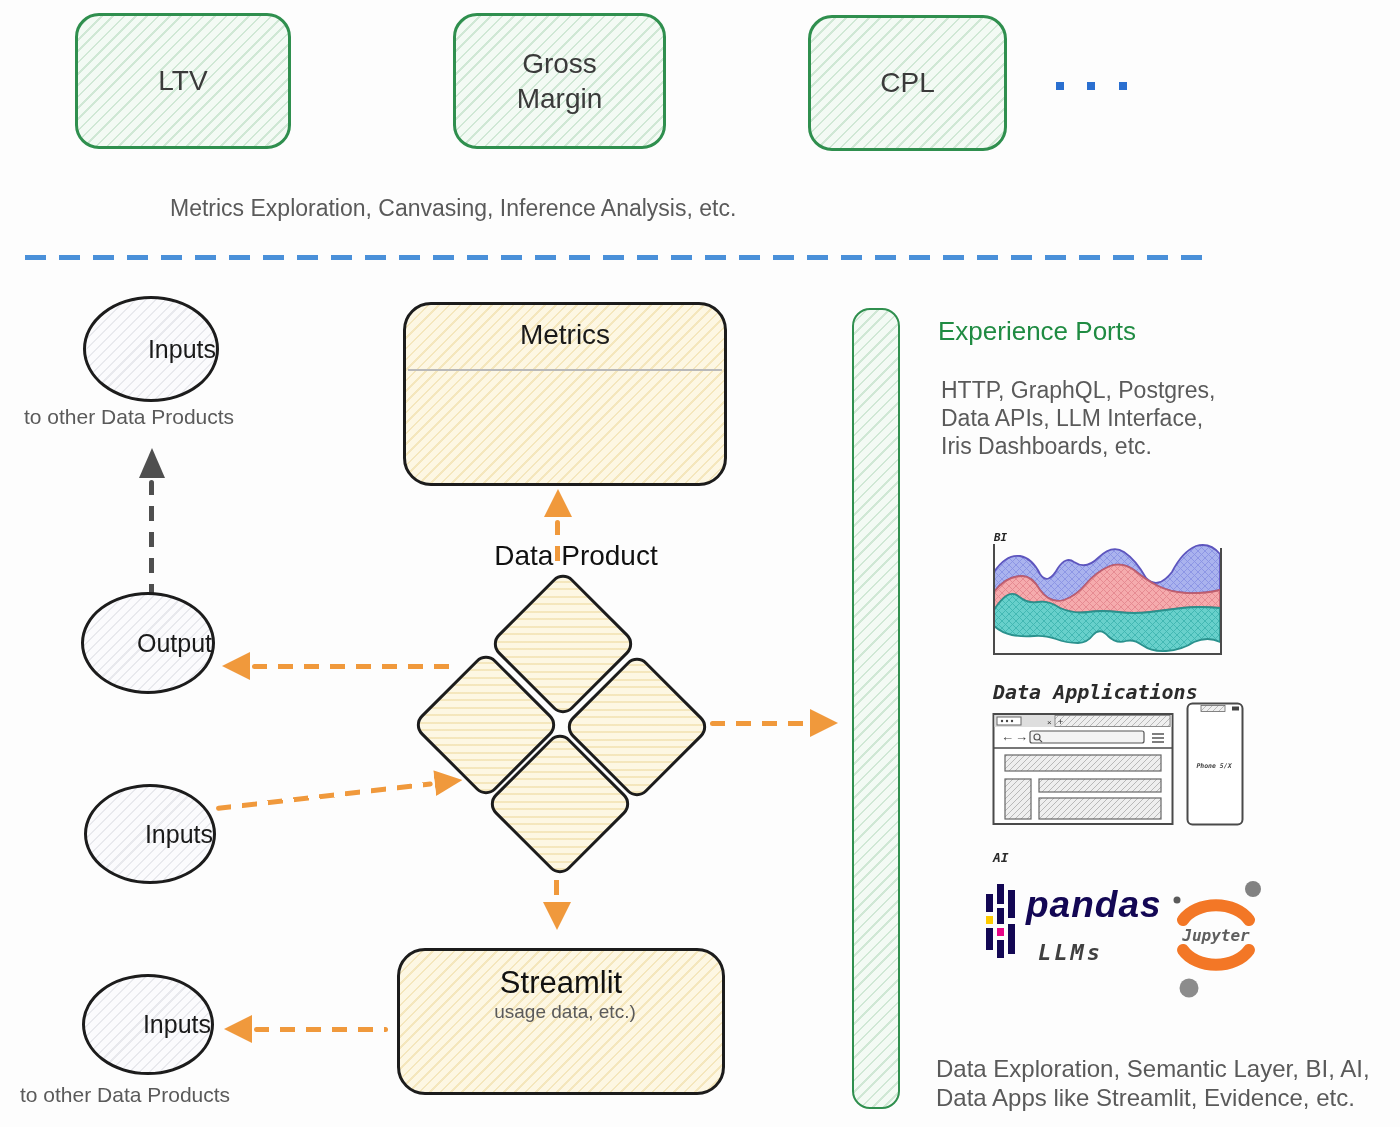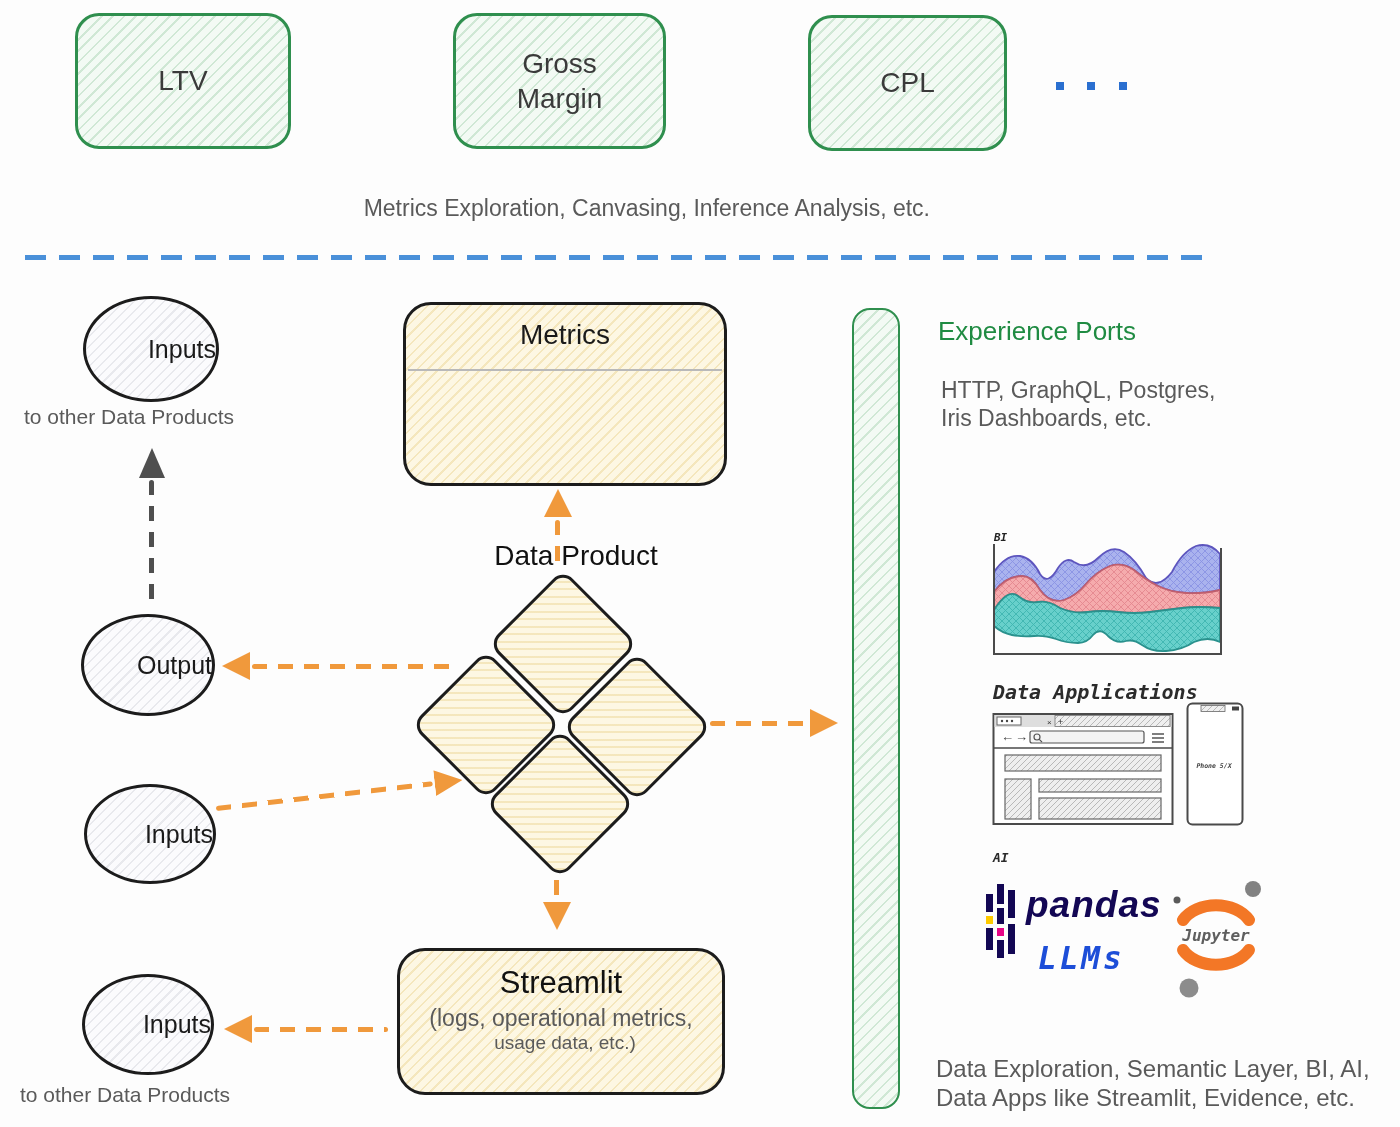--- a/index.html
+++ b/index.html
@@ -69,32 +69,32 @@
   <div class="metric-box hatch-green" style="left:453px;top:13px;width:207px;height:130px;">
     <span style="display:inline-block;width:130px;line-height:1.25;">Gross Margin</span>
   </div>
   <div class="metric-box hatch-green" style="left:808px;top:15px;width:193px;height:130px;">
     <span>CPL</span>
   </div>
   <div class="blue-dot" style="left:1056px;top:82px;"></div>
   <div class="blue-dot" style="left:1087px;top:82px;"></div>
   <div class="blue-dot" style="left:1119px;top:82px;"></div>
 
-  <div class="abs gray-text" style="left:170px;top:195px;width:760px;text-align:right;font-size:23px;">Metrics Exploration, Canvasing, Inference Analysis, etc.</div>
+  <div class="abs gray-text" style="left:170px;top:195px;width:760px;text-align:left;font-size:23px;">Metrics Exploration, Canvasing, Inference Analysis, etc.</div>
   <div class="divider-blue"></div>
 
   <div class="sketch-ellipse hatch-gray" style="left:83px;top:296px;width:130px;height:100px;">
     <span>Inputs</span>
   </div>
   <div class="abs gray-text" style="left:24px;top:405px;font-size:21px;">to other Data Products</div>
 
   <div class="tri up darkc" style="left:139px;top:448px;width:26px;height:30px;"></div>
   <div class="dash-v darkc" style="left:149px;top:480px;height:126px;"></div>
 
-  <div class="sketch-ellipse hatch-gray" style="left:81px;top:614px;width:128px;height:96px;">
+  <div class="sketch-ellipse hatch-gray" style="left:81px;top:592px;width:128px;height:96px;">
     <span>Output</span>
   </div>
 
   <div class="sketch-ellipse hatch-gray" style="left:84px;top:784px;width:126px;height:94px;">
     <span>Inputs</span>
   </div>
 
   <div class="sketch-ellipse hatch-gray" style="left:82px;top:974px;width:126px;height:95px;">
     <span>Inputs</span>
   </div>
@@ -127,29 +127,29 @@
   <div class="tri right orange" style="left:810px;top:709px;width:28px;height:28px;"></div>
 
   <div class="dash-v orange" style="left:554px;top:854px;height:44px;"></div>
   <div class="tri down orange" style="left:543px;top:902px;width:28px;height:28px;"></div>
 
   <div class="tri left orange" style="left:224px;top:1015px;width:28px;height:28px;"></div>
   <div class="dash-h orange" style="left:254px;top:1027px;width:134px;"></div>
 
   <div class="cream-box hatch-cream" style="left:397px;top:948px;width:322px;height:141px;border-radius:28px;text-align:center;">
     <div style="font-size:31px;color:#111;margin-top:14px;">Streamlit</div>
-    <div class="gray-text" style="font-size:23px;margin-top:4px;">(logs, operational metrics,</div>
     <div class="gray-text" style="font-size:19px;margin-left:8px;">usage data, etc.)</div>
   </div>
 
   <div class="port-bar hatch-green"></div>
 
   <div class="abs" style="left:938px;top:316px;font-size:26px;color:#1f8b42;">Experience Ports</div>
   <div class="abs gray-text" style="left:941px;top:376px;font-size:23px;line-height:28px;">
     <div>HTTP, GraphQL, Postgres,</div>
+    <div>Data APIs, LLM Interface,</div>
     <div>Iris Dashboards, etc.</div>
   </div>
 
   <svg class="abs" style="left:988px;top:530px;" width="238" height="130" viewBox="0 0 238 130">
     <defs>
       <pattern id="pb" width="7" height="7" patternUnits="userSpaceOnUse">
         <rect width="7" height="7" fill="#aab3ee"></rect>
         <path d="M0 7 L7 0 M0 0 L7 7" stroke="#8a93e4" stroke-width="0.9"></path>
       </pattern>
       <pattern id="pp" width="7" height="7" patternUnits="userSpaceOnUse">
@@ -217,21 +217,21 @@
       <rect x="13" y="2" width="7" height="20"></rect>
         <rect x="13" y="26" width="7" height="16"></rect>
         <rect x="13" y="58" width="7" height="18"></rect>
       <rect x="24" y="8" width="7" height="28"></rect>
         <rect x="24" y="42" width="7" height="30"></rect>
     </g>
     <rect x="2" y="34" width="7" height="8" fill="#ffca00"></rect>
     <rect x="13" y="46" width="7" height="8" fill="#e70488"></rect>
   </svg>
   <div class="abs" style="left:1026px;top:884px;font-size:37px;font-weight:bold;font-style:italic;color:#130754;letter-spacing:1px;">pandas</div>
-  <div class="abs hand" style="left:1038px;top:940px;font-size:31px;color:#1d4ed8;letter-spacing:3px;">LLMs</div>
+  <div class="abs hand" style="left:1038px;top:940px;font-size:22px;color:#404040;letter-spacing:3px;">LLMs</div>
 
   <svg class="abs" style="left:1168px;top:876px;" width="96" height="128" viewBox="0 0 96 128">
     <circle cx="9" cy="24" r="3.5" fill="#5a5a5a"></circle>
     <circle cx="85" cy="13" r="8" fill="#828282"></circle>
     <circle cx="21" cy="112" r="9.5" fill="#8c8c8c"></circle>
     <path d="M15,44 A37,27 0 0 1 81,44" stroke="#f37726" stroke-width="12" fill="none" stroke-linecap="round"></path>
     <path d="M15,74 A37,27 0 0 0 81,74" stroke="#f37726" stroke-width="12" fill="none" stroke-linecap="round"></path>
     <text x="48" y="65" text-anchor="middle" font-size="16" class="hand" fill="#5f5f5f">Jupyter</text>
   </svg>
 

